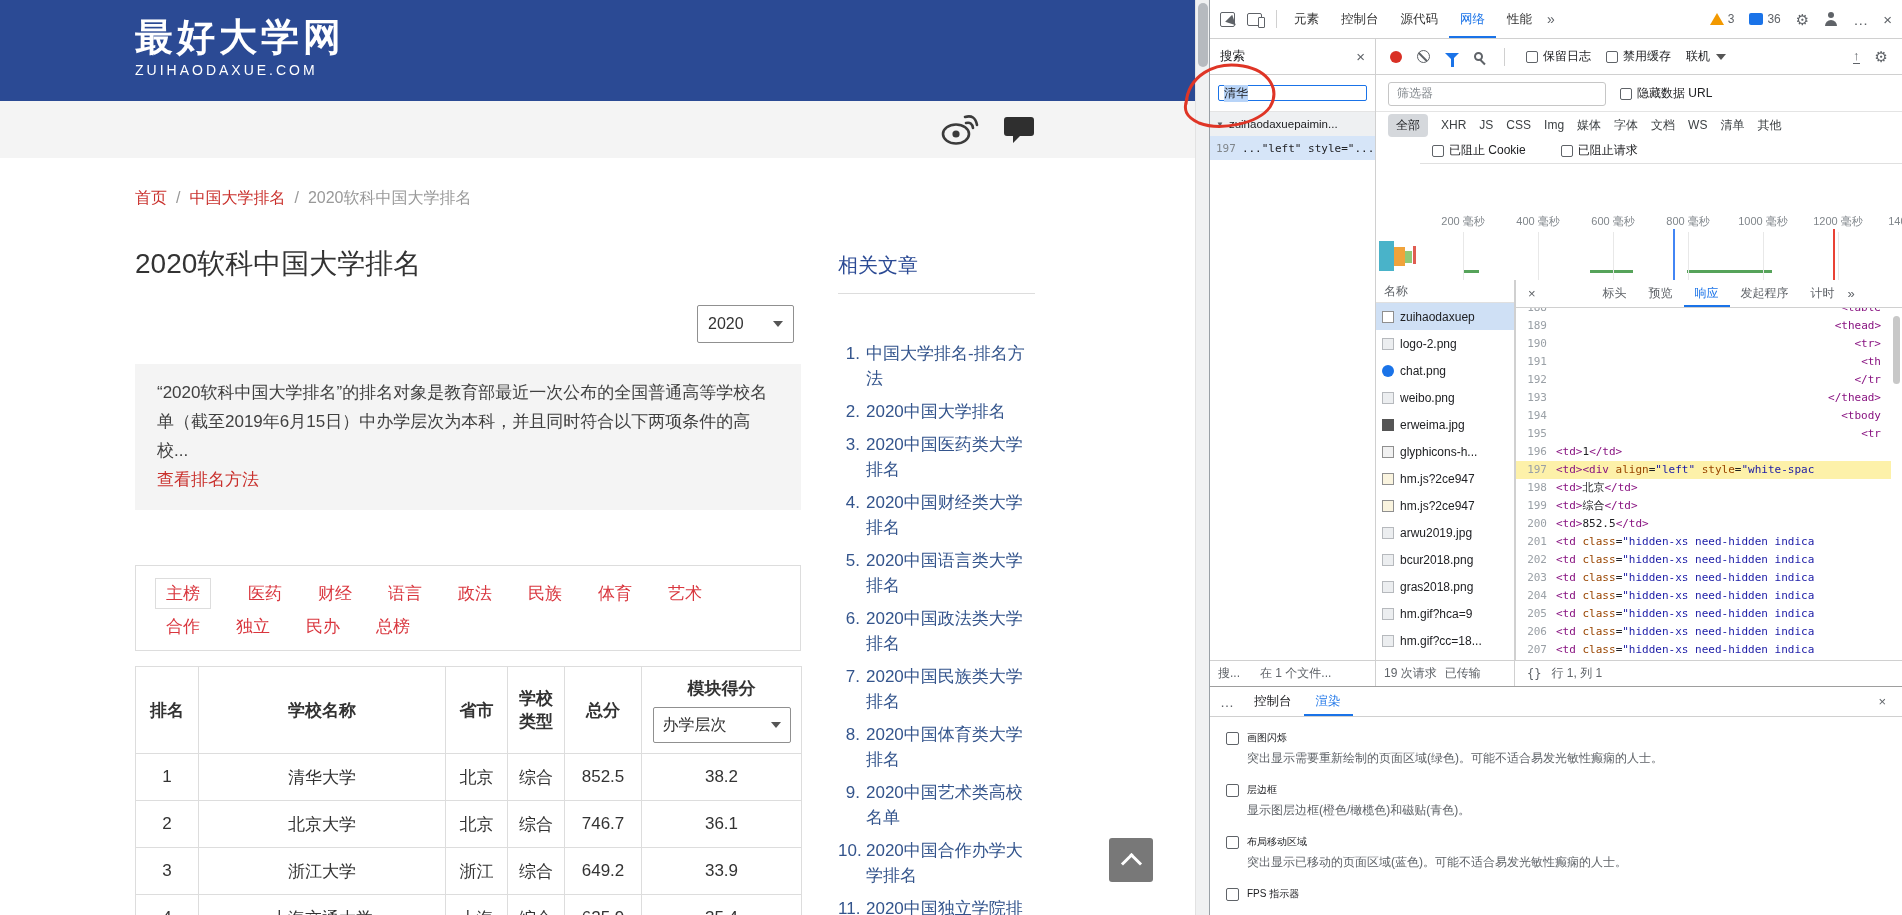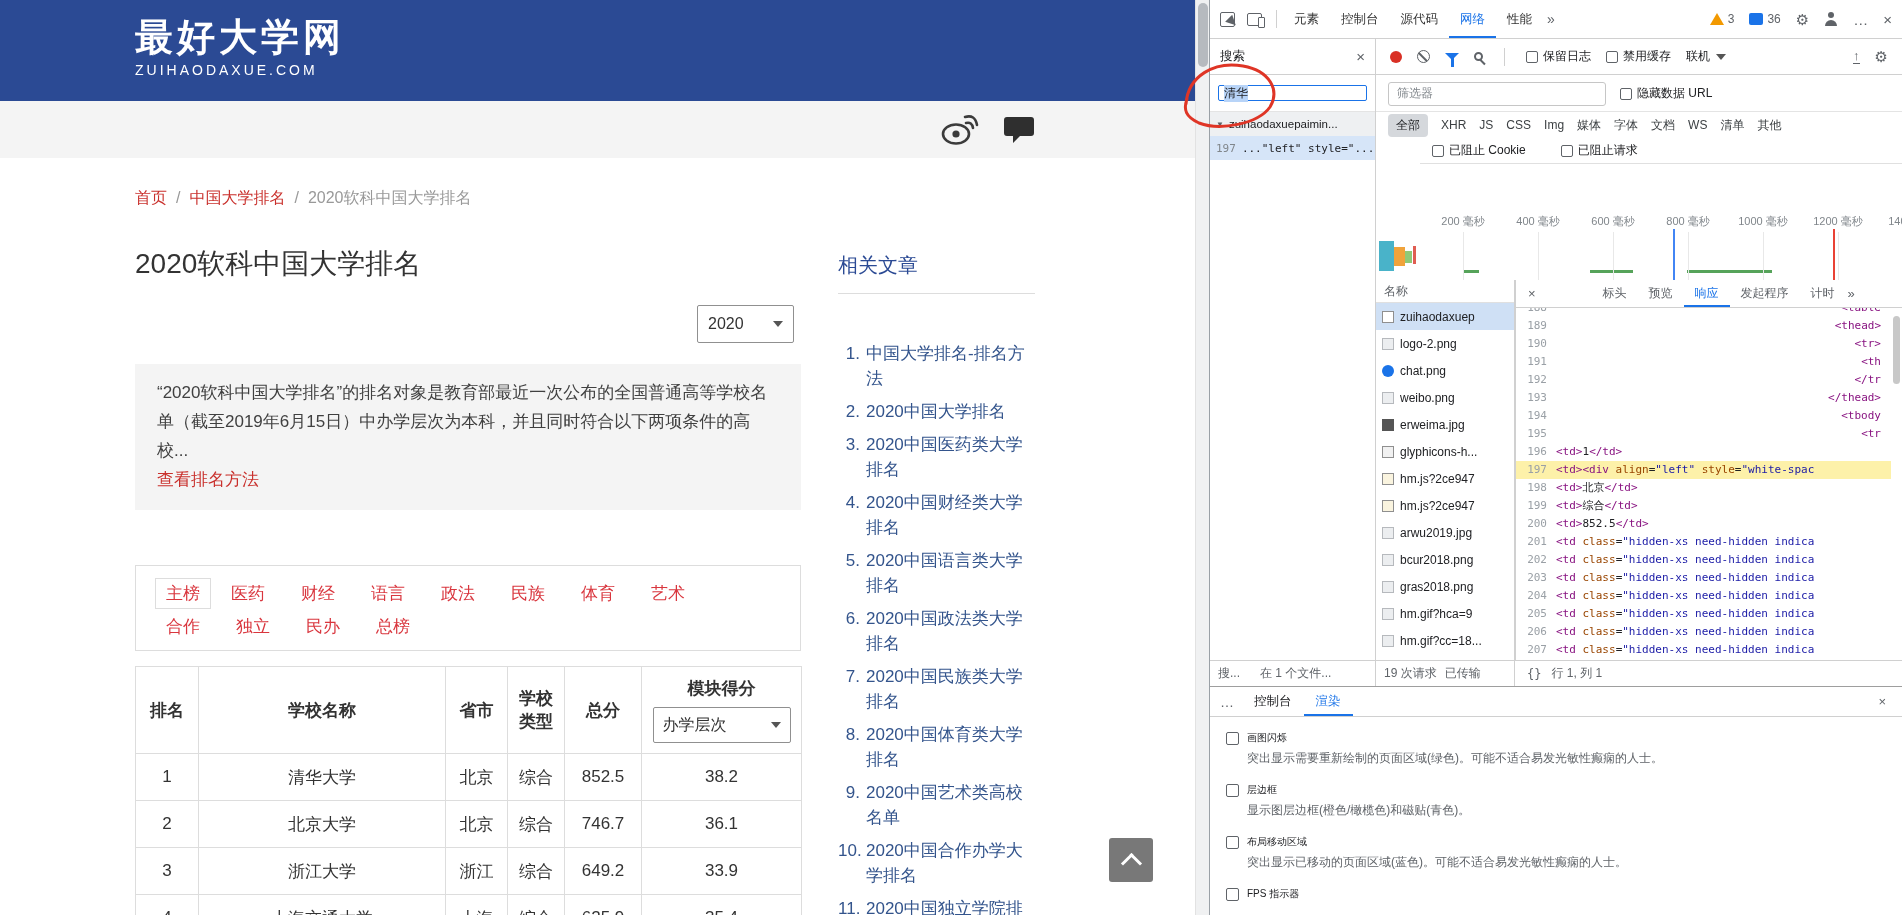--- a/index.html
+++ b/index.html
@@ -32,21 +32,21 @@
     background:#fff; display:flex; align-items:center; justify-content:space-between; padding:0 10px; font-size:16px; cursor:pointer; }
   .caret-dn { width:0; height:0; border-left:5px solid transparent; border-right:5px solid transparent; border-top:6px solid #555; }
 
   .intro-box { position:absolute; left:135px; top:364px; width:666px; height:146px; background:#f4f4f4;
     padding:14px 22px; font-size:17px; line-height:29px; color:#404040; }
   .intro-link { color:var(--link-red,#c9302c); cursor:pointer; text-decoration:none; display:inline-block; }
 
   .filter-box { position:absolute; left:135px; top:565px; width:666px; height:86px; border:1px solid #ddd; padding:11px 0 0 30px; background:#fff; }
   .filter-row { display:flex; align-items:center; height:33px; }
   .filter-item { color:var(--tab-red,#d9363e); font-size:17px; margin-right:36px; cursor:pointer; white-space:nowrap; }
-  .filter-item.active { border:1px solid #ddd; padding:3px 10px; margin-left:-11px; margin-right:20px; }
+  .filter-item.active { border:1px solid #ddd; padding:3px 10px; margin-left:-11px; margin-right:37px; }
 
   .rank-table { position:absolute; left:135px; top:666px; width:666px; border-collapse:collapse; table-layout:fixed; font-size:17px; color:#333; background:#fff; }
   .rank-table th, .rank-table td { border:1px solid #ddd; text-align:center; }
   .rank-table thead tr { height:87px; }
   .rank-table th { font-weight:bold; padding:0 4px; }
   .rank-table tbody td { height:47px; }
   .th-module-title { margin-bottom:7px; }
   .module-select { width:138px; height:36px; border:1px solid #909090; border-radius:2px; margin:0 auto; background:#fff;
     display:flex; align-items:center; justify-content:space-between; padding:0 9px; font-weight:normal; font-size:16px; cursor:pointer; }
 

